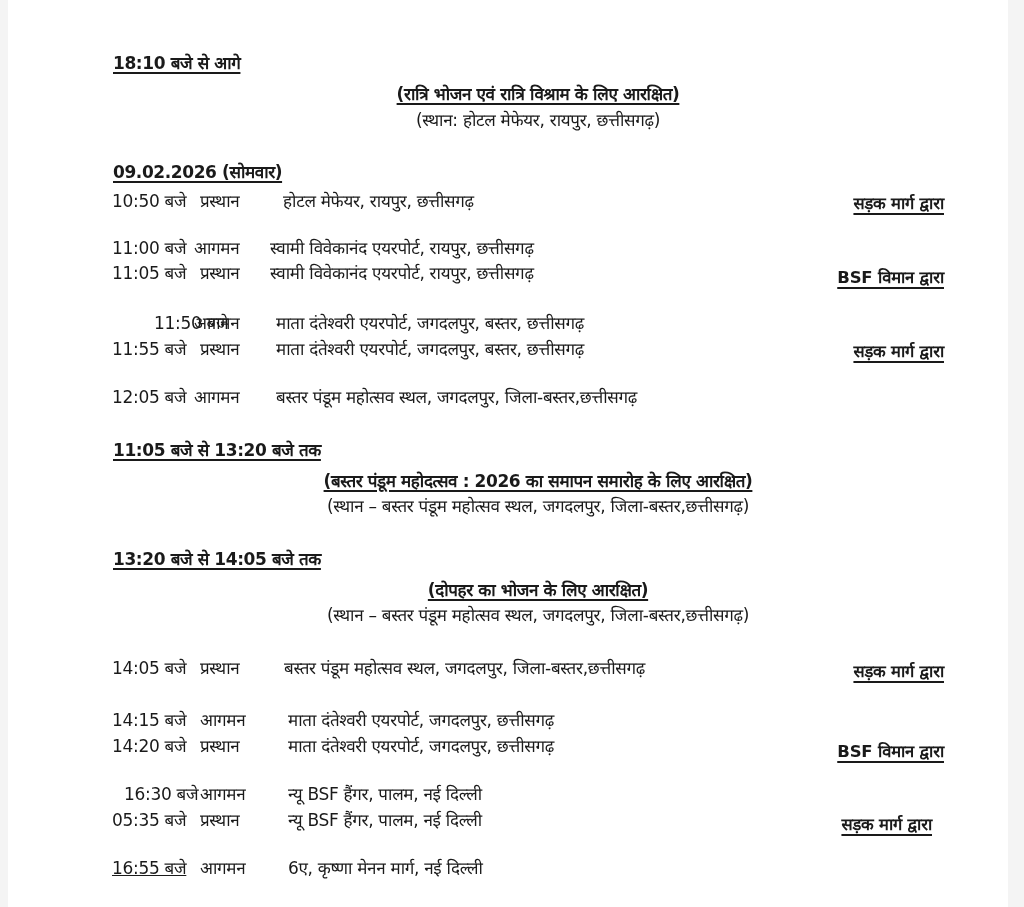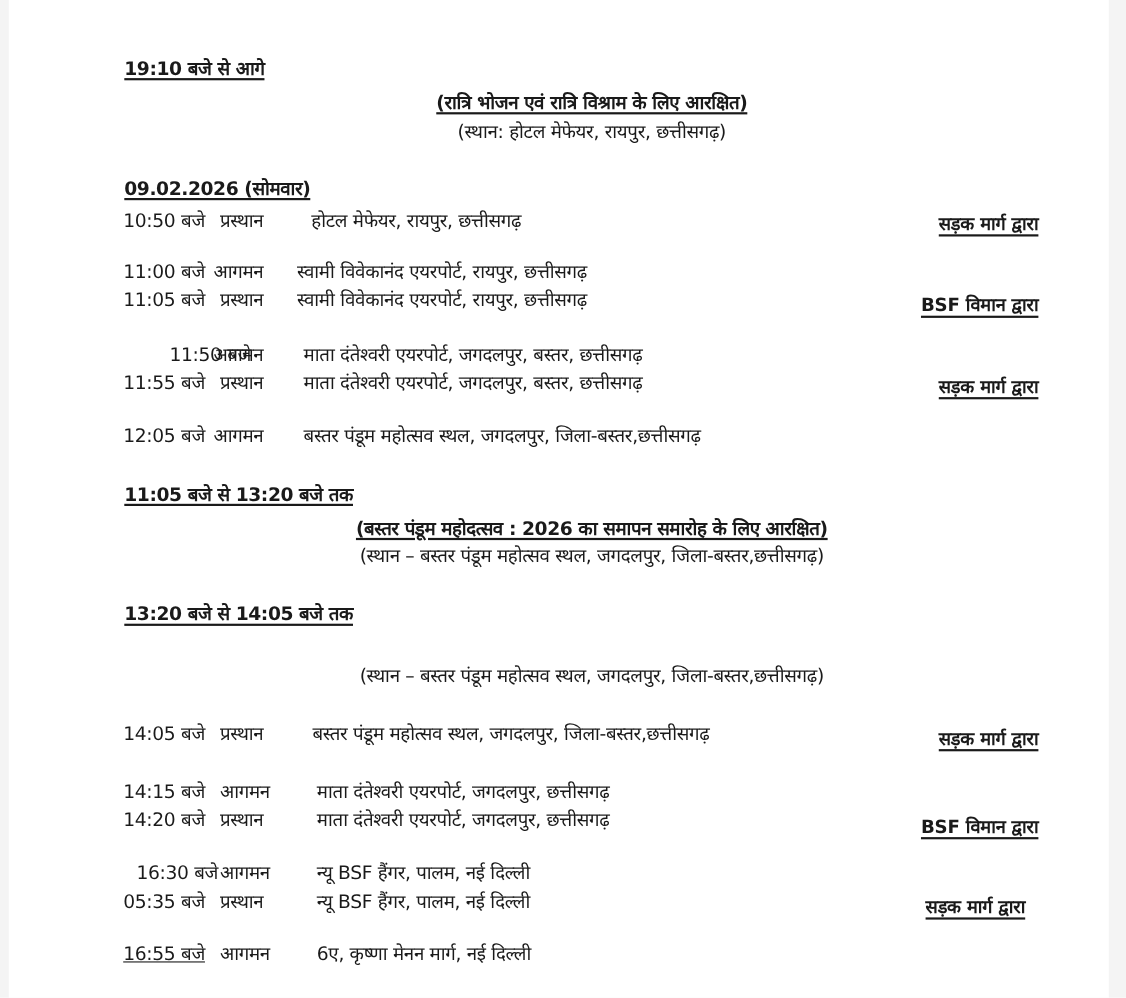--- a/index.html
+++ b/index.html
@@ -62,21 +62,21 @@
       font-size: 17px;
       letter-spacing: -0.3px;
       line-height: 1;
     }
   </style>
 </head>
 <body>
 
 <div class="page">
 
-  <div class="abs head bold-u" style="left:105px; top:55px;">19:10 बजे से आगे</div>
+  <div class="abs head bold-u" style="left:105px; top:55px;">18:10 बजे से आगे</div>
   <div class="center-block plain" style="left:250px; width:560px; top:112px;">(स्थान:  होटल मेफेयर, रायपुर, छत्तीसगढ़)</div>
   <div class="center-block head bold-u" style="left:250px; width:560px; top:86px;">(रात्रि भोजन एवं रात्रि विश्राम   के लिए आरक्षित)</div>
 
   <div class="abs head bold-u" style="left:105px; top:164px;">09.02.2026 (सोमवार)</div>
 
   <div class="row">
     <span class="time" style="left:104px; top:193px;">10:50 बजे</span>
     <span class="action" style="left:192px; top:193px;">प्रस्थान</span>
     <span class="place" style="left:275px; top:193px;">होटल मेफेयर, रायपुर, छत्तीसगढ़</span>
     <span class="abs mode" style="right:64px; top:196px;">सड़क मार्ग द्वारा</span>
@@ -112,20 +112,21 @@
     <span class="time" style="left:104px; top:389px;">12:05 बजे</span>
     <span class="action" style="left:186px; top:389px;">आगमन</span>
     <span class="place" style="left:268px; top:389px;">बस्तर पंडूम महोत्सव स्थल, जगदलपुर, जिला-बस्तर,छत्तीसगढ़</span>
   </div>
 
   <div class="abs head bold-u" style="left:105px; top:442px;">11:05 बजे से 13:20 बजे तक</div>
   <div class="center-block head bold-u" style="left:220px; width:620px; top:473px;">(बस्तर पंडूम महोदत्सव : 2026 का समापन समारोह के लिए आरक्षित)</div>
   <div class="center-block plain" style="left:220px; width:620px; top:498px;">(स्थान – बस्तर पंडूम महोत्सव स्थल, जगदलपुर, जिला-बस्तर,छत्तीसगढ़)</div>
 
   <div class="abs head bold-u" style="left:105px; top:551px;">13:20 बजे से 14:05 बजे तक</div>
+  <div class="center-block head bold-u" style="left:220px; width:620px; top:582px;">(दोपहर का भोजन के लिए आरक्षित)</div>
   <div class="center-block plain" style="left:220px; width:620px; top:607px;">(स्थान – बस्तर पंडूम महोत्सव स्थल, जगदलपुर, जिला-बस्तर,छत्तीसगढ़)</div>
 
   <div class="row">
     <span class="time" style="left:104px; top:660px;">14:05 बजे</span>
     <span class="action" style="left:192px; top:660px;">प्रस्थान</span>
     <span class="place" style="left:276px; top:660px;">बस्तर पंडूम महोत्सव स्थल, जगदलपुर, जिला-बस्तर,छत्तीसगढ़</span>
     <span class="abs mode" style="right:64px; top:664px;">सड़क मार्ग द्वारा</span>
   </div>
 
   <div class="row">

